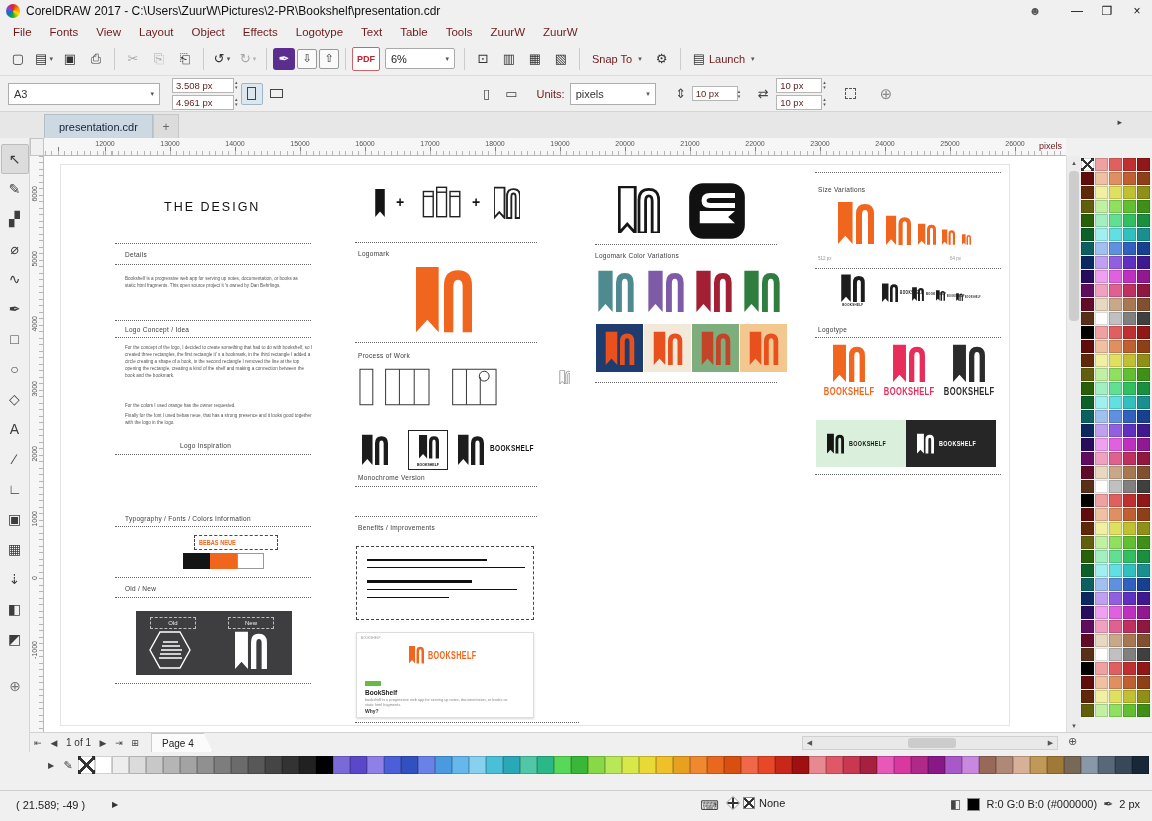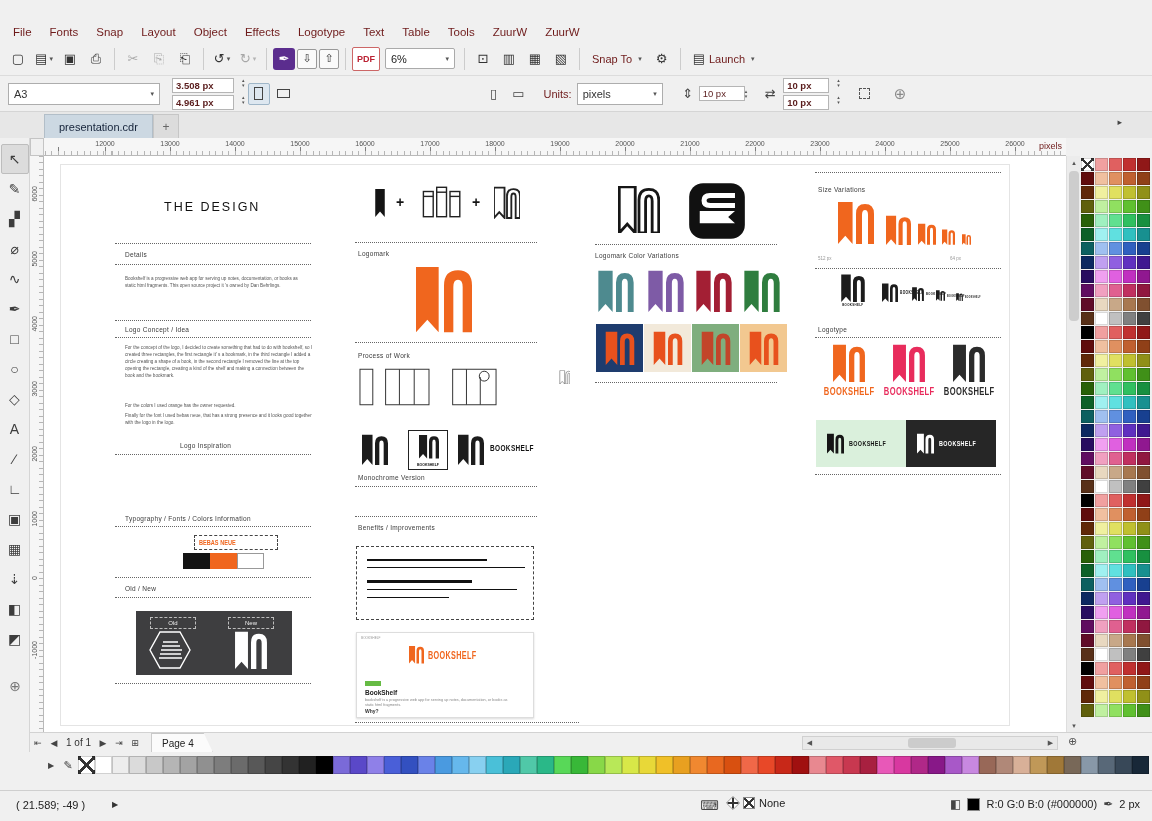--- a/index.html
+++ b/index.html
@@ -35,21 +35,21 @@
   .mlabel{font-size:11px;color:#6e1a1a;}
   .dd{font-size:7px;color:#555;margin-left:2px;}
   .sep{width:1px;height:22px;background:#ccc;margin:0 4px;}
 
   
   .propbar{position:absolute;left:0;top:76px;width:1152px;height:36px;display:flex;align-items:center;padding-left:8px;border-bottom:1px solid #d5d5d5;}
   .combo{height:22px;border:1px solid #adadad;background:#fff;display:flex;align-items:center;justify-content:space-between;padding:0 5px;font-size:11px;color:#333;}
   .c-page{width:152px;}
   .c-units{width:86px;}
   .nfcol{display:flex;flex-direction:column;gap:2px;margin-left:12px;}
-  .nfrow{display:flex;align-items:flex-start;gap:8px;font-weight:bold;}
+  .nfrow{display:flex;align-items:center;gap:1px;}
   .nf{height:15px;border:1px solid #b5b5b5;background:#fff;font-size:9.5px;color:#5a1d1d;display:flex;align-items:center;padding:0 3px;}
   .nf-sz{width:62px;}
   .nf-sm{width:46px;}
   .spin{display:flex;flex-direction:column;justify-content:center;font-size:5px;line-height:5px;color:#555;}
   .ibtn{width:22px;height:22px;display:flex;align-items:center;justify-content:center;margin-left:3px;border-radius:2px;color:#444;font-size:13px;}
   .pressed{background:#dde7f0;border:1px solid #9fb6c8;}
   .ic-portrait{width:9px;height:13px;border:1.5px solid #444;}
   .ic-landscape{width:13px;height:9px;border:1.5px solid #444;}
   .plabel{font-size:11px;color:#6e1a1a;margin:0 5px 0 14px;}
   .dashed-sq{width:11px;height:11px;border:1px dashed #555;}
@@ -157,25 +157,35 @@
       <path d="M42 100 L42 30 Q42 7 63 7 Q84 7 84 30 L84 100 L70 100 L70 32 Q70 21 63 21 Q56 21 56 32 L56 100 Z"></path>
     </symbol>
     <symbol id="bookmark" viewBox="0 0 34 100">
       <path d="M0 0 H34 V100 L17 80 L0 100 Z"></path>
     </symbol>
   </defs>
 </svg>
 
 <div class="app">
 
+  <div class="titlebar">
+    <span class="appicon"></span>
+    <span class="wtitle">CorelDRAW 2017 - C:\Users\ZuurW\Pictures\2-PR\Bookshelf\presentation.cdr</span>
+    <span class="winctl">
+      <span class="userbtn">☻</span>
+      <span class="winbtn">—</span>
+      <span class="winbtn">❐</span>
+      <span class="winbtn">×</span>
+    </span>
+  </div>
 
   <div class="menubar" id="menubar">
       <span class="menu">File</span>
       <span class="menu">Fonts</span>
-      <span class="menu">Snap</span>
+      <span class="menu">View</span>
       <span class="menu">Layout</span>
       <span class="menu">Object</span>
       <span class="menu">Effects</span>
       <span class="menu">Logotype</span>
       <span class="menu">Text</span>
       <span class="menu">Table</span>
       <span class="menu">Tools</span>
       <span class="menu">ZuurW</span>
       <span class="menu">ZuurW</span>
     </div>

